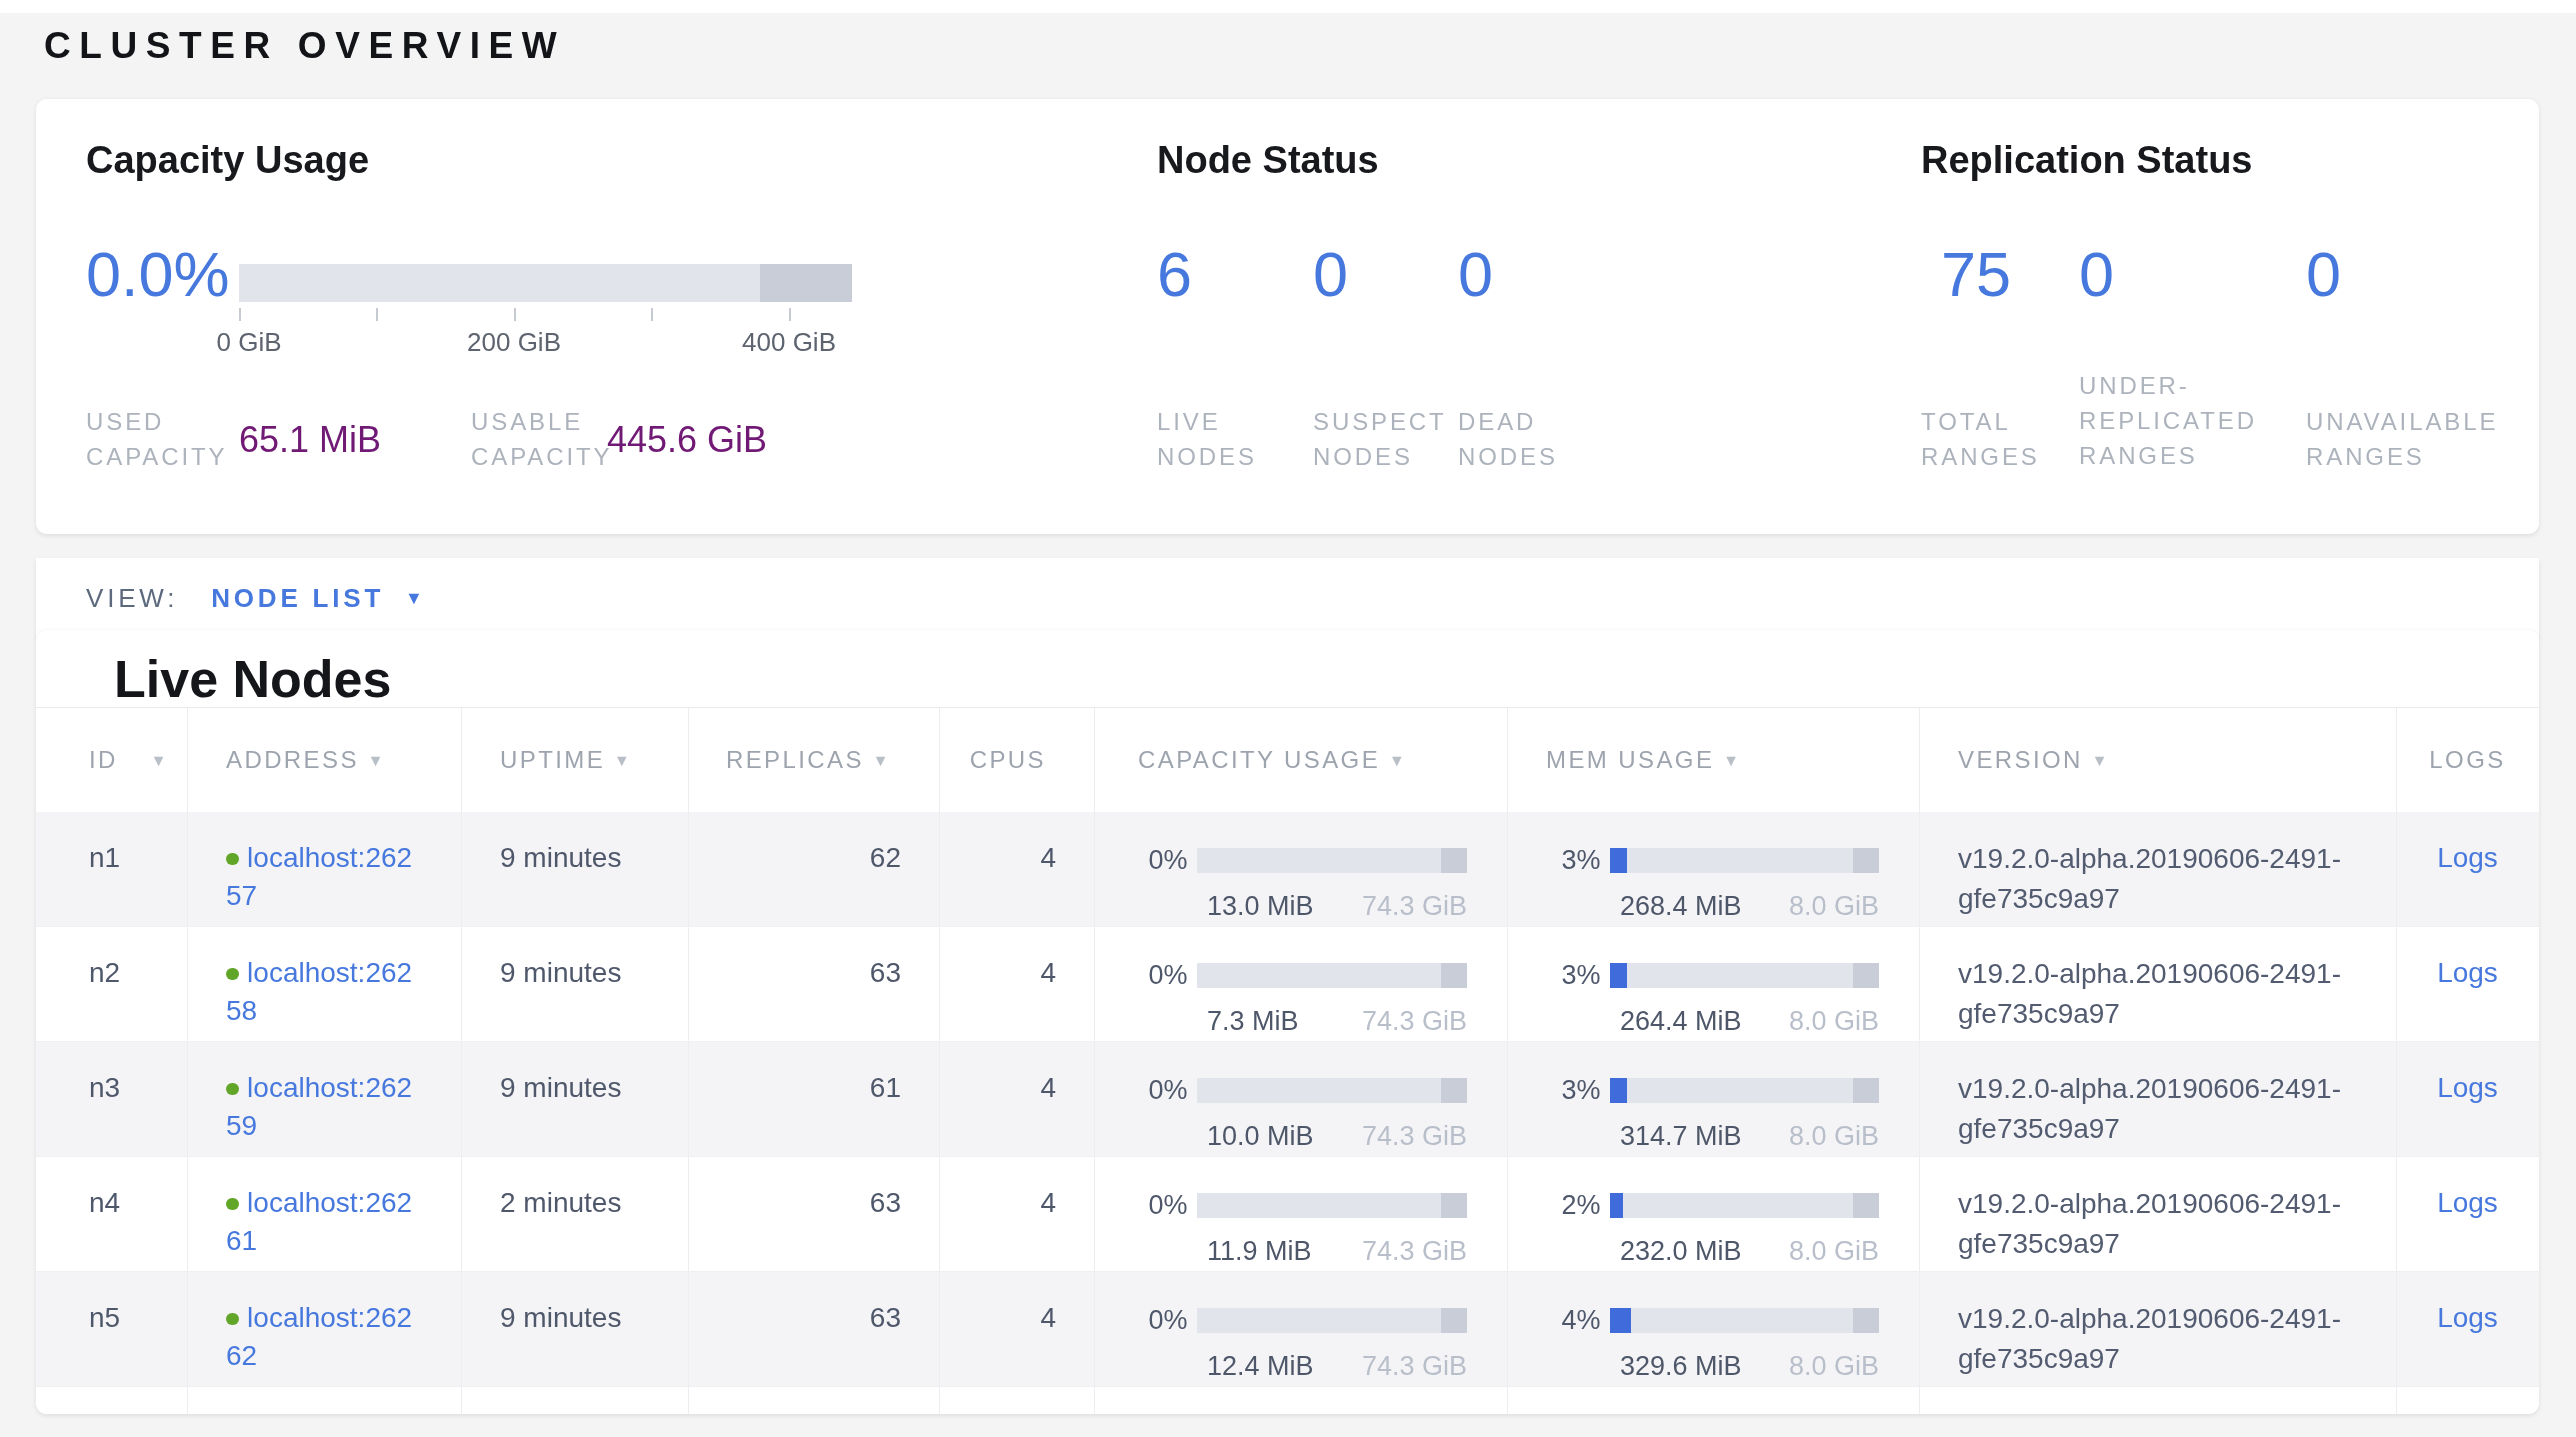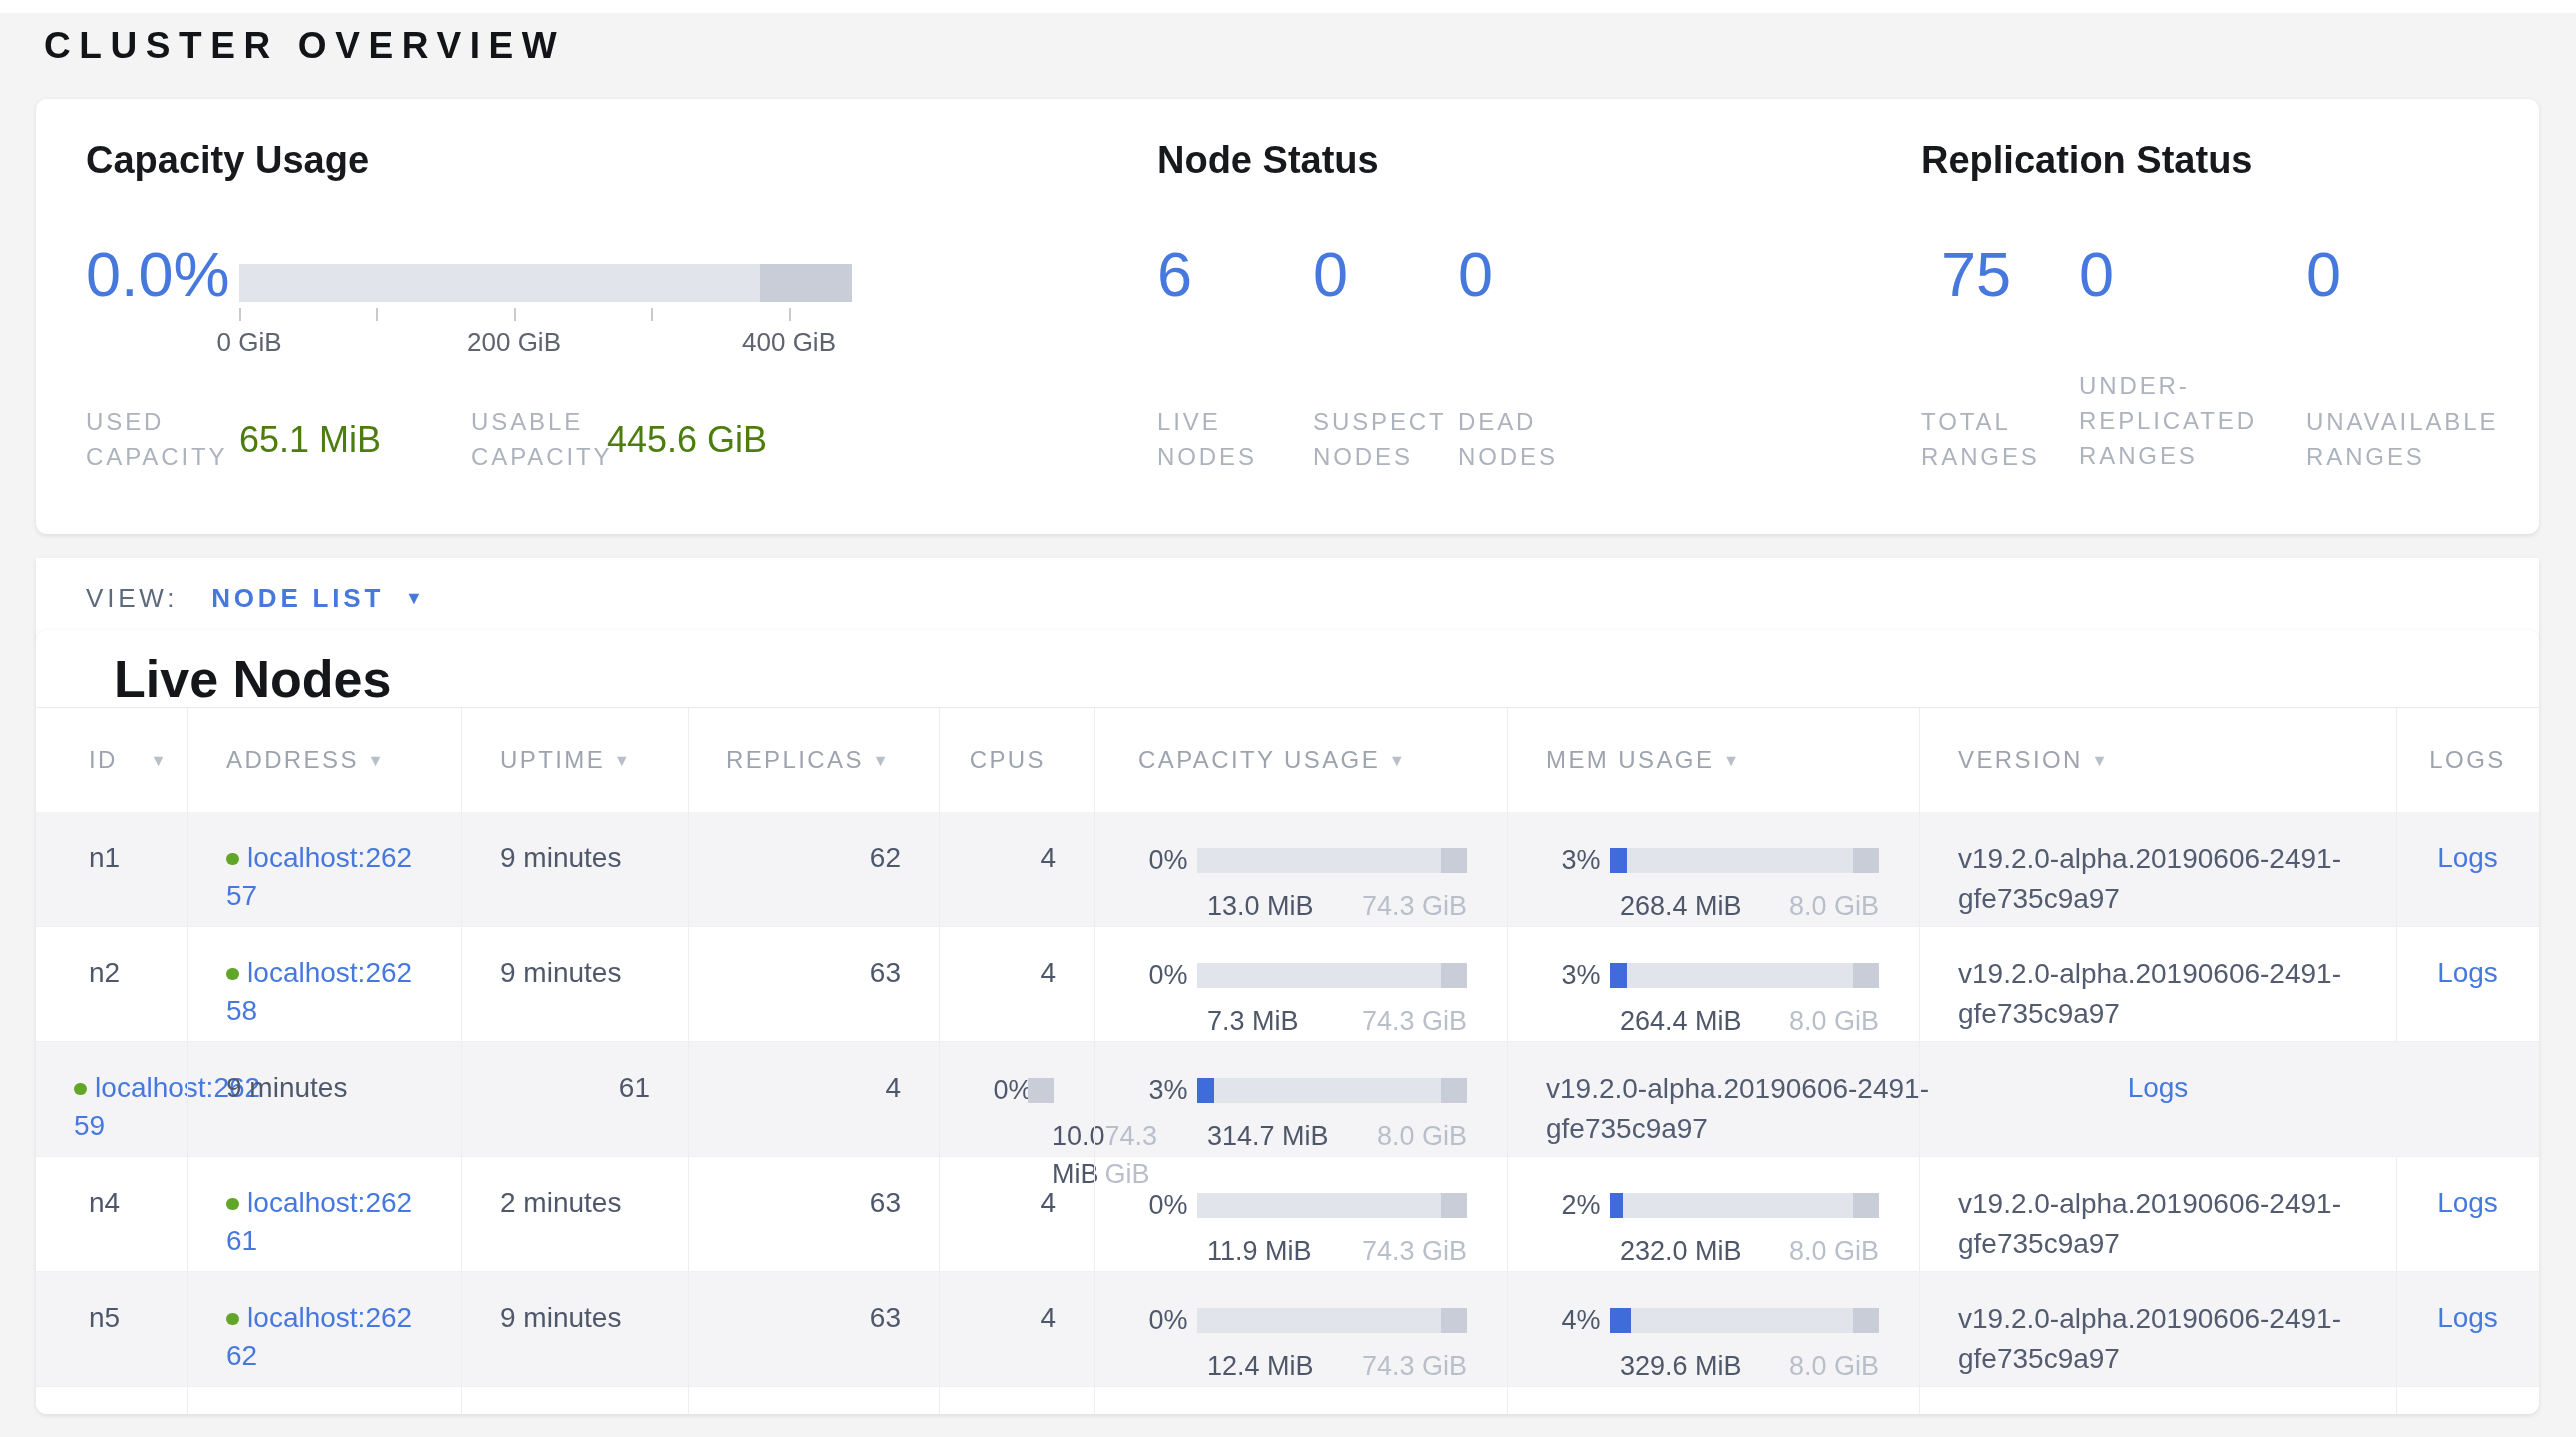--- a/index.html
+++ b/index.html
@@ -11,21 +11,21 @@
   .page-title { position:absolute; left:44px; top:25px; font-size:37px; font-weight:700;
                 letter-spacing:8.6px; color:#121418; }
 
   .card { position:absolute; background:#ffffff; border-radius:11px; box-shadow:0 1.9px 4.8px rgba(0,0,0,0.09); }
 
   
   #summary-card { left:36px; top:99px; width:2503px; height:435px; }
   .sec-title { position:absolute; top:40px; font-size:38px; font-weight:700; color:#17191d; }
   .big-num { position:absolute; top:142px; font-size:63px; font-weight:400; color:#4678dd; line-height:67px; }
   .stat-label { position:absolute; font-size:24px; letter-spacing:2.9px; color:#adb3bc; line-height:35px; }
-  .stat-value { position:absolute; font-size:36px; color:#4d7c0f; }
+  .stat-value { position:absolute; font-size:36px; color:#701a75; }
 
   .cap-bar { position:absolute; left:203px; top:165px; width:613px; height:38px; background:#e1e4ea; }
   .cap-bar .end-seg { position:absolute; right:0; top:0; bottom:0; width:92px; background:#c8cdd7; }
   .tick { position:absolute; top:209px; width:1.9px; height:13.4px; background:#c6cad1; }
   .tick-label { position:absolute; top:228px; font-size:26px; color:#5d646f; transform:translateX(-50%); white-space:nowrap; }
 
   
   #view-bar { left:36px; top:558px; width:2503px; height:81px; display:flex; align-items:center;
               padding-left:50px; border-radius:0; }
   .view-label { font-size:26px; letter-spacing:3.8px; color:#5d6a7e; }
@@ -270,20 +270,21 @@
     </div>
     <div class="cell al">
       <div class="version-wrap">v19.2.0-alpha.20190606-2491-gfe735c9a97</div>
     </div>
     <div class="cell ac logs-cell">
       <a class="link" href="#">Logs</a>
     </div>
   </div>
 
   <div class="grid-row body-row alt">
+    <div class="cell al-id"><span>n3</span></div>
     <div class="cell al">
       <div class="addr-wrap"><span class="live-dot"></span><a class="link" href="#">localhost:26259</a></div>
     </div>
     <div class="cell al"><span>9 minutes</span></div>
     <div class="cell ar-val"><span>61</span></div>
     <div class="cell ar-val"><span>4</span></div>
     <div class="cell usage-cell">
       <div class="usage-top">
         <span class="pct">0%</span>
         <div class="mini-bar">

